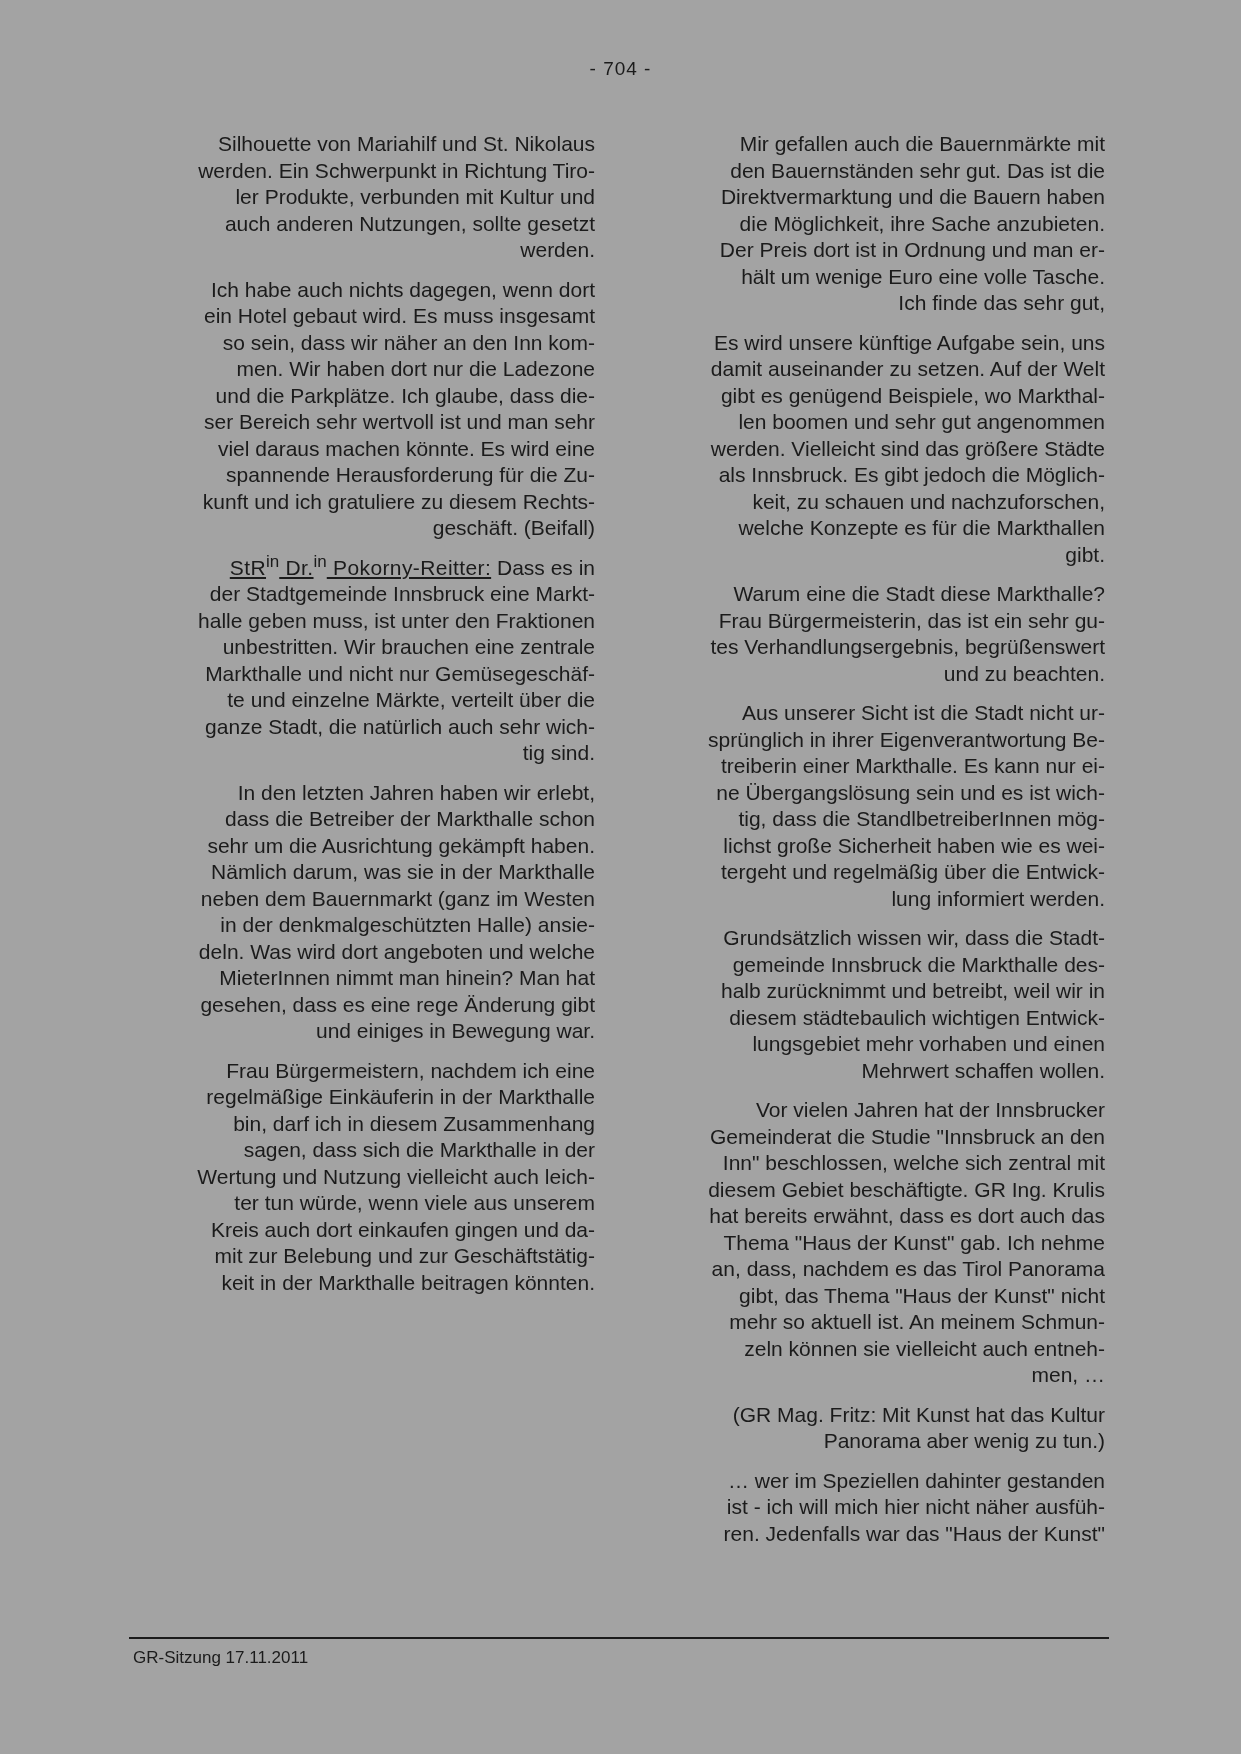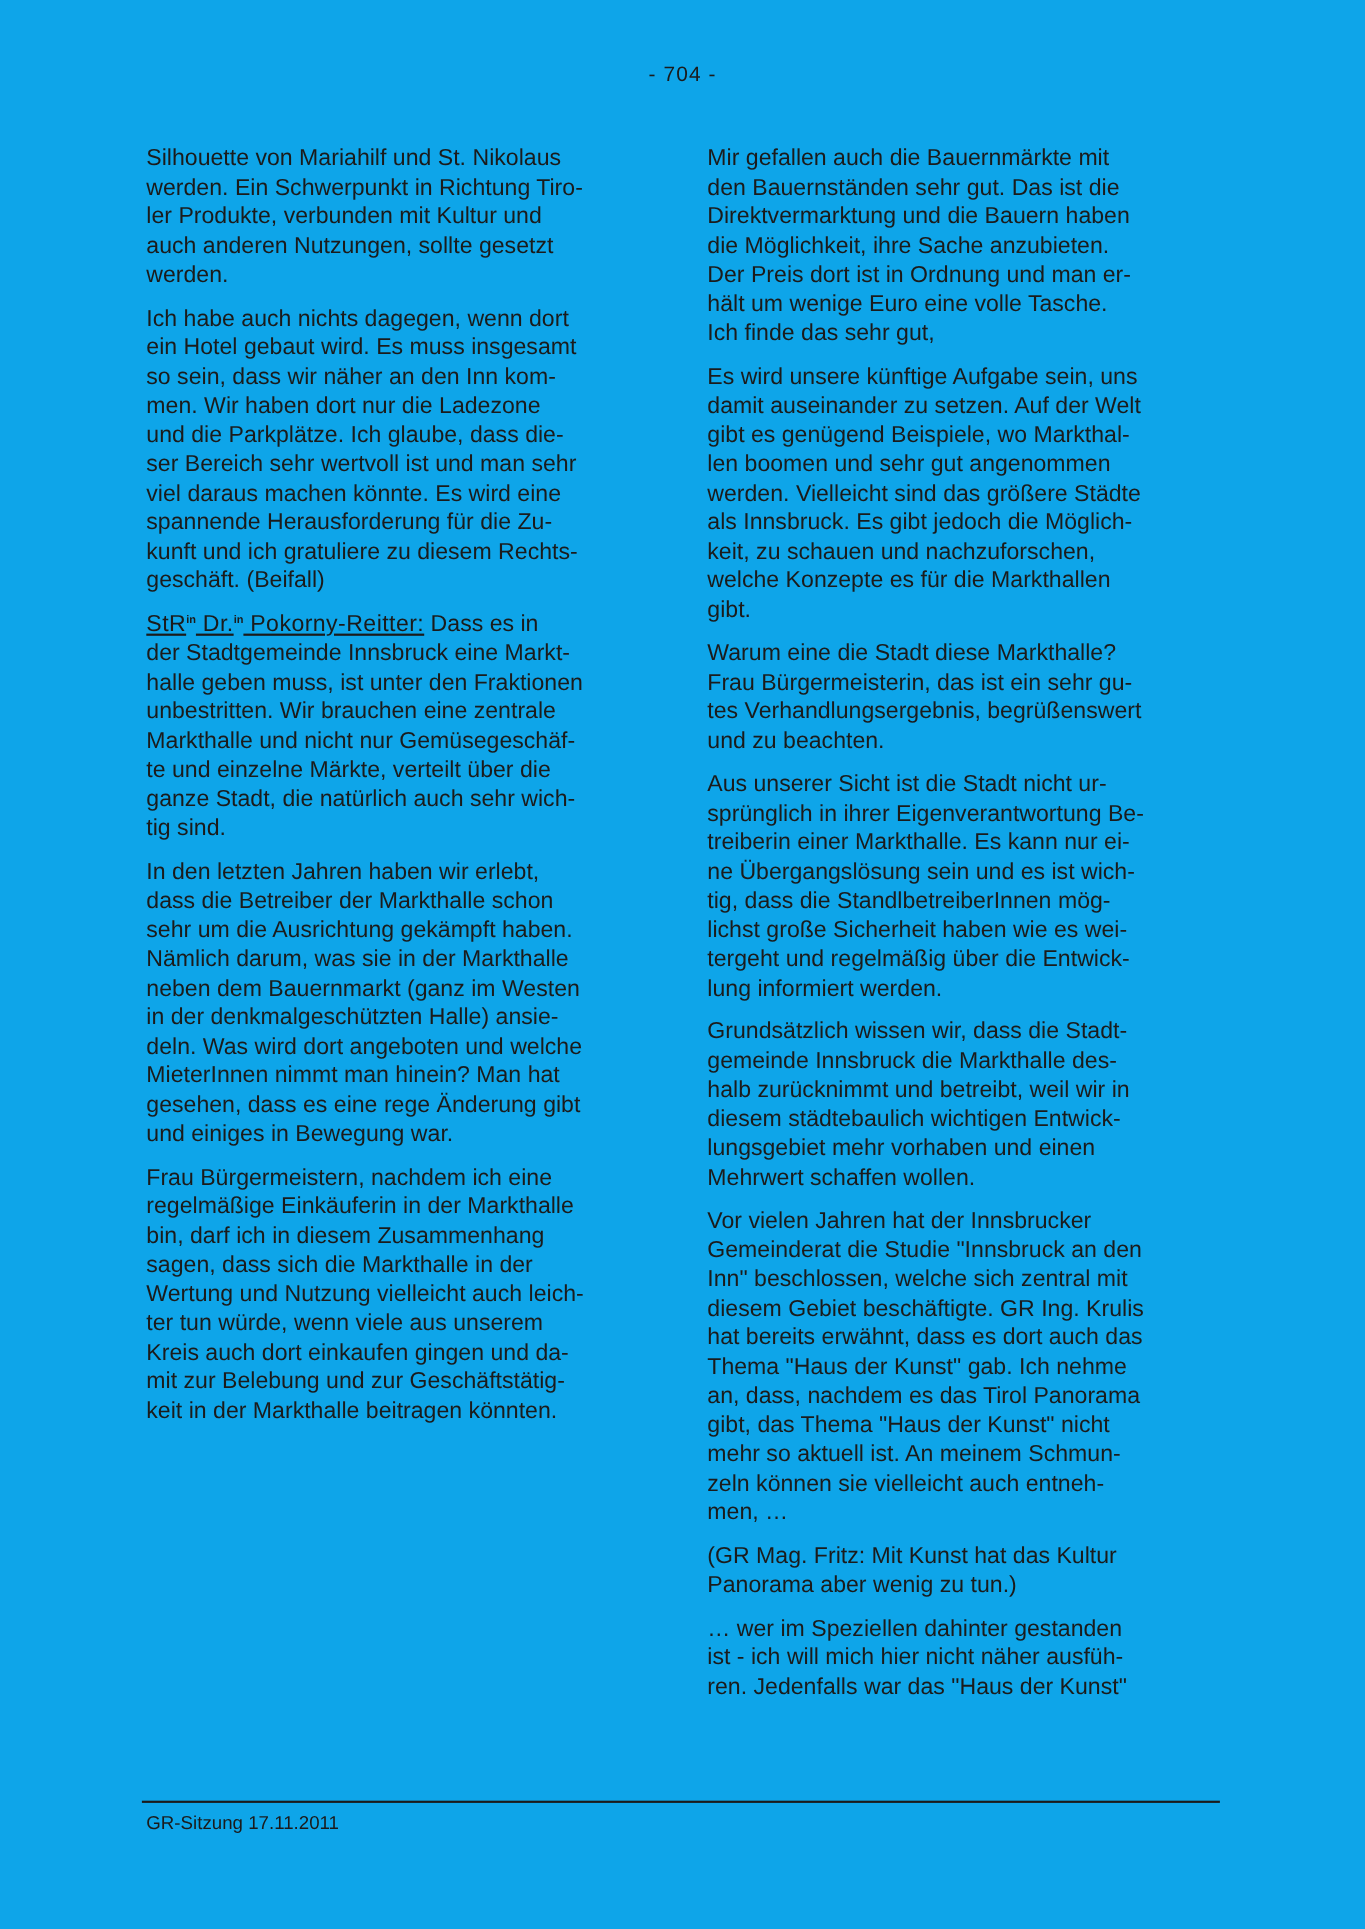--- a/index.html
+++ b/index.html
@@ -4,21 +4,21 @@
 <style>
   html, body {
     margin: 0;
     padding: 0;
     background: #ffffff;
   }
   .page {
     position: relative;
     width: 1241px;
     height: 1754px;
-    background: #0ea5e9;
+    background: #a3a3a3;
     color: #1b1b1b;
     font-family: "Liberation Sans", sans-serif;
     overflow: hidden;
   }
   .page-number {
     position: absolute;
     top: 58px;
     left: 133px;
     width: 975px;
     text-align: center;
@@ -33,32 +33,31 @@
     gap: 48px;
   }
   .col {
     width: 462px;
   }
   .col p {
     margin: 0 0 13px 0;
     font-size: 21px;
     line-height: 26.5px;
     white-space: pre-line;
-    text-align: left;
+    text-align: right;
   }
   .speaker {
     letter-spacing: 0.4px;
     text-decoration: underline;
   }
   sup.iota {
-    font-size: 10px;
+    font-size: 17px;
     line-height: 0;
     vertical-align: super;
     letter-spacing: 0;
-    font-weight: bold;
   }
   .footer-rule {
     position: absolute;
     top: 1637px;
     left: 129px;
     width: 980px;
     height: 0;
     border-top: 2px solid #1b1b1b;
   }
   .footer-text {

